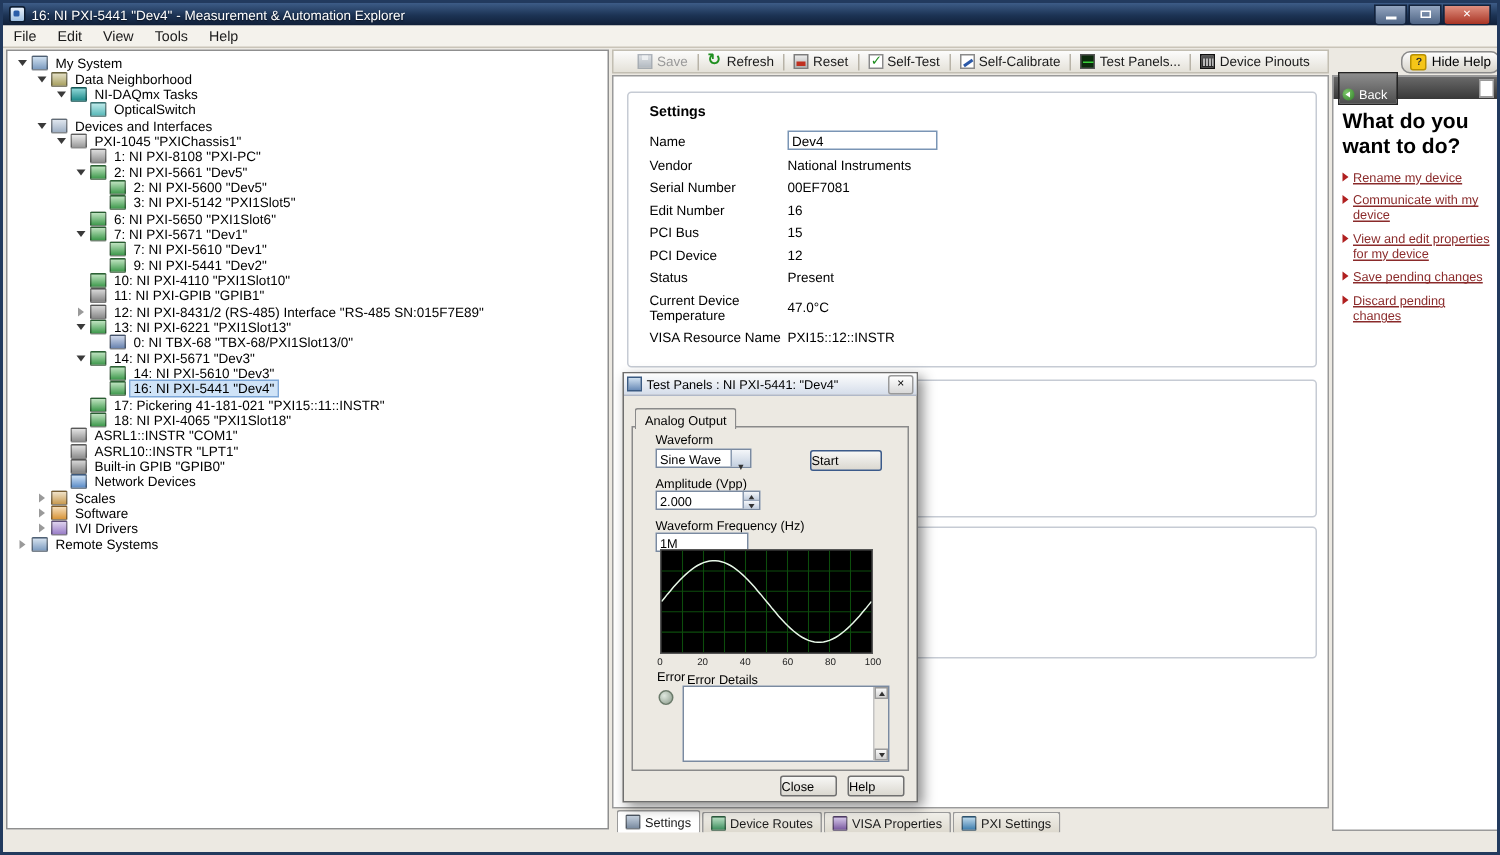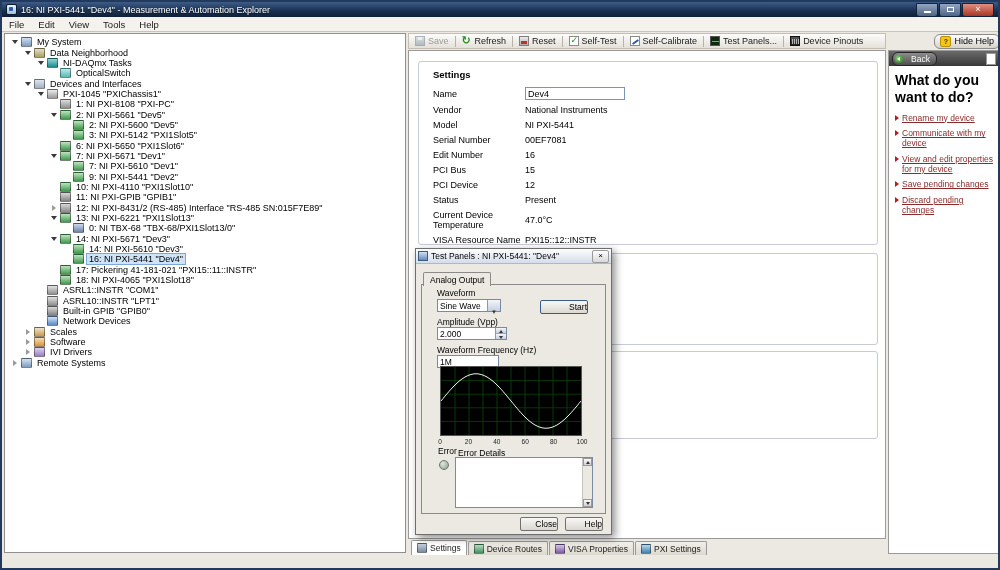--- a/index.html
+++ b/index.html
@@ -44,21 +44,21 @@
   .ic-folder-devices{background:linear-gradient(#dfe6ee,#9fb0c4)} .ic-chassis{background:linear-gradient(#ececec,#9a9a9a)}
   .ic-controller{background:linear-gradient(#dcdcdc,#8f8f8f)} .ic-board{background:linear-gradient(#bfe3c0,#3f9a4d)}
   .ic-gpib{background:linear-gradient(#d8d8d8,#848484)}     .ic-serial{background:linear-gradient(#d8d8d8,#8a8a8a)}
   .ic-accessory{background:linear-gradient(#cfd8ea,#6a84b0)} .ic-serial-port{background:linear-gradient(#e2e2e2,#909090)}
   .ic-network{background:linear-gradient(#cfe2f5,#5b8cc8)}  .ic-scales{background:linear-gradient(#f0e2c8,#c89a50)}
   .ic-software{background:linear-gradient(#f5ddb8,#d8953a)} .ic-ivi{background:linear-gradient(#ded2ee,#9a7ec8)}
   .ic-remote{background:linear-gradient(#d5e2ef,#7d9cc0)}
 
   
   .toolbar{position:absolute;left:406px;top:31px;width:478px;height:16px;display:flex;align-items:center;
-           background:linear-gradient(#fcfcfc,#e4e1d8);border:1px solid #c2beb2;box-sizing:border-box;font-size:9px;color:#1a1a1a;padding:0 2px}
+           background:linear-gradient(#fcfcfc,#e4e1d8);border:1px solid #c2beb2;box-sizing:border-box;font-size:9px;color:#1a1a1a;padding:0 12px}
   .tb-btn{display:flex;align-items:center;gap:3px;padding:1px 4px;white-space:nowrap;border-radius:2px}
   .tb-btn.disabled{color:#9a9a9a}
   .tb-sep{width:1px;height:11px;background:#b8b3a7;margin:0 2px;flex:none}
   .tbi{width:10px;height:10px;flex:none;display:inline-block;box-sizing:border-box;position:relative}
   .icon-save{background:linear-gradient(#c8cfd8,#8795a8);border:1px solid #707c8c}
   .icon-save::after{content:"";position:absolute;left:2px;top:0;width:4px;height:3px;background:#e8ecf2}
   .disabled .icon-save{opacity:.55}
   .icon-refresh::before{content:"\21bb";color:#1f8f1f;font-size:11px;line-height:10px;font-weight:bold;position:absolute;left:0;top:-1px}
   .icon-reset{background:linear-gradient(#ececec,#b0b0b0);border:1px solid #7d7d7d}
   .icon-reset::after{content:"";position:absolute;left:1px;top:4px;width:6px;height:3px;background:#c03020}
@@ -101,22 +101,22 @@
         background:linear-gradient(#f1efe9,#ddd9ce);border:1px solid #9a9a9a;border-bottom:none;border-radius:2px 2px 0 0;white-space:nowrap}
   .btab.selected{background:#fff;height:14px}
   .btab-icon{width:8px;height:8px;border:1px solid rgba(0,0,0,.4);border-radius:1px;flex:none}
   .bti-settings{background:linear-gradient(#c6d2e0,#7a8ba0)} .bti-routes{background:linear-gradient(#b8e0c4,#3f8f5f)}
   .bti-visa{background:linear-gradient(#d6c8ea,#7a5aa0)}     .bti-pxi{background:linear-gradient(#bcd8ea,#3f7faf)}
 
   
   .help-panel{position:absolute;left:886px;top:48px;width:112px;height:504px;background:#fff;
               border:1px solid #9a9a9a;box-sizing:border-box}
   .back-bar{height:15px;background:linear-gradient(#6a6a6a,#383838);display:flex;align-items:center;padding:0 3px;gap:4px}
-  .back-btn{display:flex;align-items:center;gap:8px;height:12px;padding:0 6px 0 2px;border:1px solid #242424;
-            border-radius:6px;background:linear-gradient(#8d8d8d,#4e4e4e);color:#fff;font-size:8.5px}
+  .back-btn{display:flex;align-items:center;gap:3px;height:12px;padding:8px 6px 0 2px;border:1px solid #242424;
+            border-radius:0;background:linear-gradient(#8d8d8d,#4e4e4e);color:#fff;font-size:8.5px}
   .back-arrow{width:8px;height:8px;border-radius:50%;background:radial-gradient(circle at 35% 35%,#7ec86a,#2f7d28);position:relative;flex:none}
   .back-arrow::before{content:"";position:absolute;left:2px;top:2px;border-top:2px solid transparent;border-bottom:2px solid transparent;border-right:3.5px solid #fff}
   .page-icon{margin-left:auto;width:8px;height:10px;background:#fff;border:1px solid #999}
   .help-content{padding:6px 4px 0 6px}
   .h-heading{font-size:14px;font-weight:bold;line-height:1.2;margin-bottom:8px;color:#000}
   .h-link{display:flex;gap:3px;margin-bottom:6px;cursor:pointer}
   .h-bullet{flex:none;margin-top:1px;width:0;height:0;border-top:3px solid transparent;border-bottom:3px solid transparent;border-left:4.5px solid #b02020}
   .h-text{font-size:8.5px;color:#8a2a2a;text-decoration:underline;line-height:1.15}
 
   
@@ -130,21 +130,21 @@
   .dlg-close{width:15px;height:11px;border:1px solid #9a9a9a;border-radius:2px;background:linear-gradient(#fff,#d8d8d8);
              font-size:8px;line-height:10px;text-align:center;flex:none}
   .dlg-tab{position:absolute;left:7px;top:23px;height:13px;display:flex;align-items:center;padding:0 6px;font-size:8.5px;
            background:#ece9e2;border:1px solid #8a8a8a;border-bottom:none;border-radius:2px 2px 0 0;z-index:2}
   .dlg-page{position:absolute;left:5px;right:5px;top:35px;height:228px;border:1px solid #8a8a8a;background:#ece9e2}
   .dlg-label{position:absolute;font-size:8.5px;color:#000;white-space:nowrap}
   .dd{position:absolute;left:15px;top:14px;width:64px;height:13px;border:1px solid #7a8aa0;background:#fff;display:flex;box-sizing:border-box}
   .dd-text{flex:1;font-size:8.5px;padding:1px 2px;white-space:nowrap;overflow:hidden}
   .dd-btn{width:12px;background:linear-gradient(#f4f6f9,#c4d0e0);border-left:1px solid #8a9ab0;text-align:center;flex:none}
   .dd-btn::before{content:"\25be";font-size:7px;line-height:11px;color:#333}
-  .btn{display:flex;align-items:center;justify-content:flex-end;font-size:8.5px;color:#000;
+  .btn{display:flex;align-items:center;justify-content:flex-start;font-size:8.5px;color:#000;
        background:linear-gradient(#f7f7f5,#dbd8d0);border:1px solid #707070;border-radius:2px;box-sizing:border-box}
   .btn-start{position:absolute;left:118px;top:15px;width:48px;height:14px;border-color:#3b5a8a}
   .num-input{position:absolute;display:flex;border:1px solid #7a8aa0;background:#fff;box-sizing:border-box}
   .num-text{flex:1;font-size:8.5px;padding:1px 2px}
   .spin{width:10px;display:flex;flex-direction:column;border-left:1px solid #8a9ab0;flex:none}
   .spin span{flex:1;background:linear-gradient(#f4f6f9,#c4d0e0);position:relative}
   .spin span+span{border-top:1px solid #9aa8bc}
   .spin span::before{content:"";position:absolute;left:2.5px;top:2px;width:0;height:0}
   .spin .up::before{border-left:2.5px solid transparent;border-right:2.5px solid transparent;border-bottom:3px solid #333}
   .spin .down::before{border-left:2.5px solid transparent;border-right:2.5px solid transparent;border-top:3px solid #333}
@@ -405,24 +405,20 @@
       <div class="f-rows">
           <div class="f-row">
     <span class="f-label">Name</span>
     <input class="name-input" value="Dev4" style="">
   </div>
           <div class="f-row">
     <span class="f-label">Vendor</span>
     <span class="f-value">National Instruments</span>
   </div>
           <div class="f-row">
-    <span class="f-label">Model</span>
-    <span class="f-value">NI PXI-5441</span>
-  </div>
-          <div class="f-row">
     <span class="f-label">Serial Number</span>
     <span class="f-value">00EF7081</span>
   </div>
           <div class="f-row">
     <span class="f-label">Edit Number</span>
     <span class="f-value">16</span>
   </div>
           <div class="f-row">
     <span class="f-label">PCI Bus</span>
     <span class="f-value">15</span>

